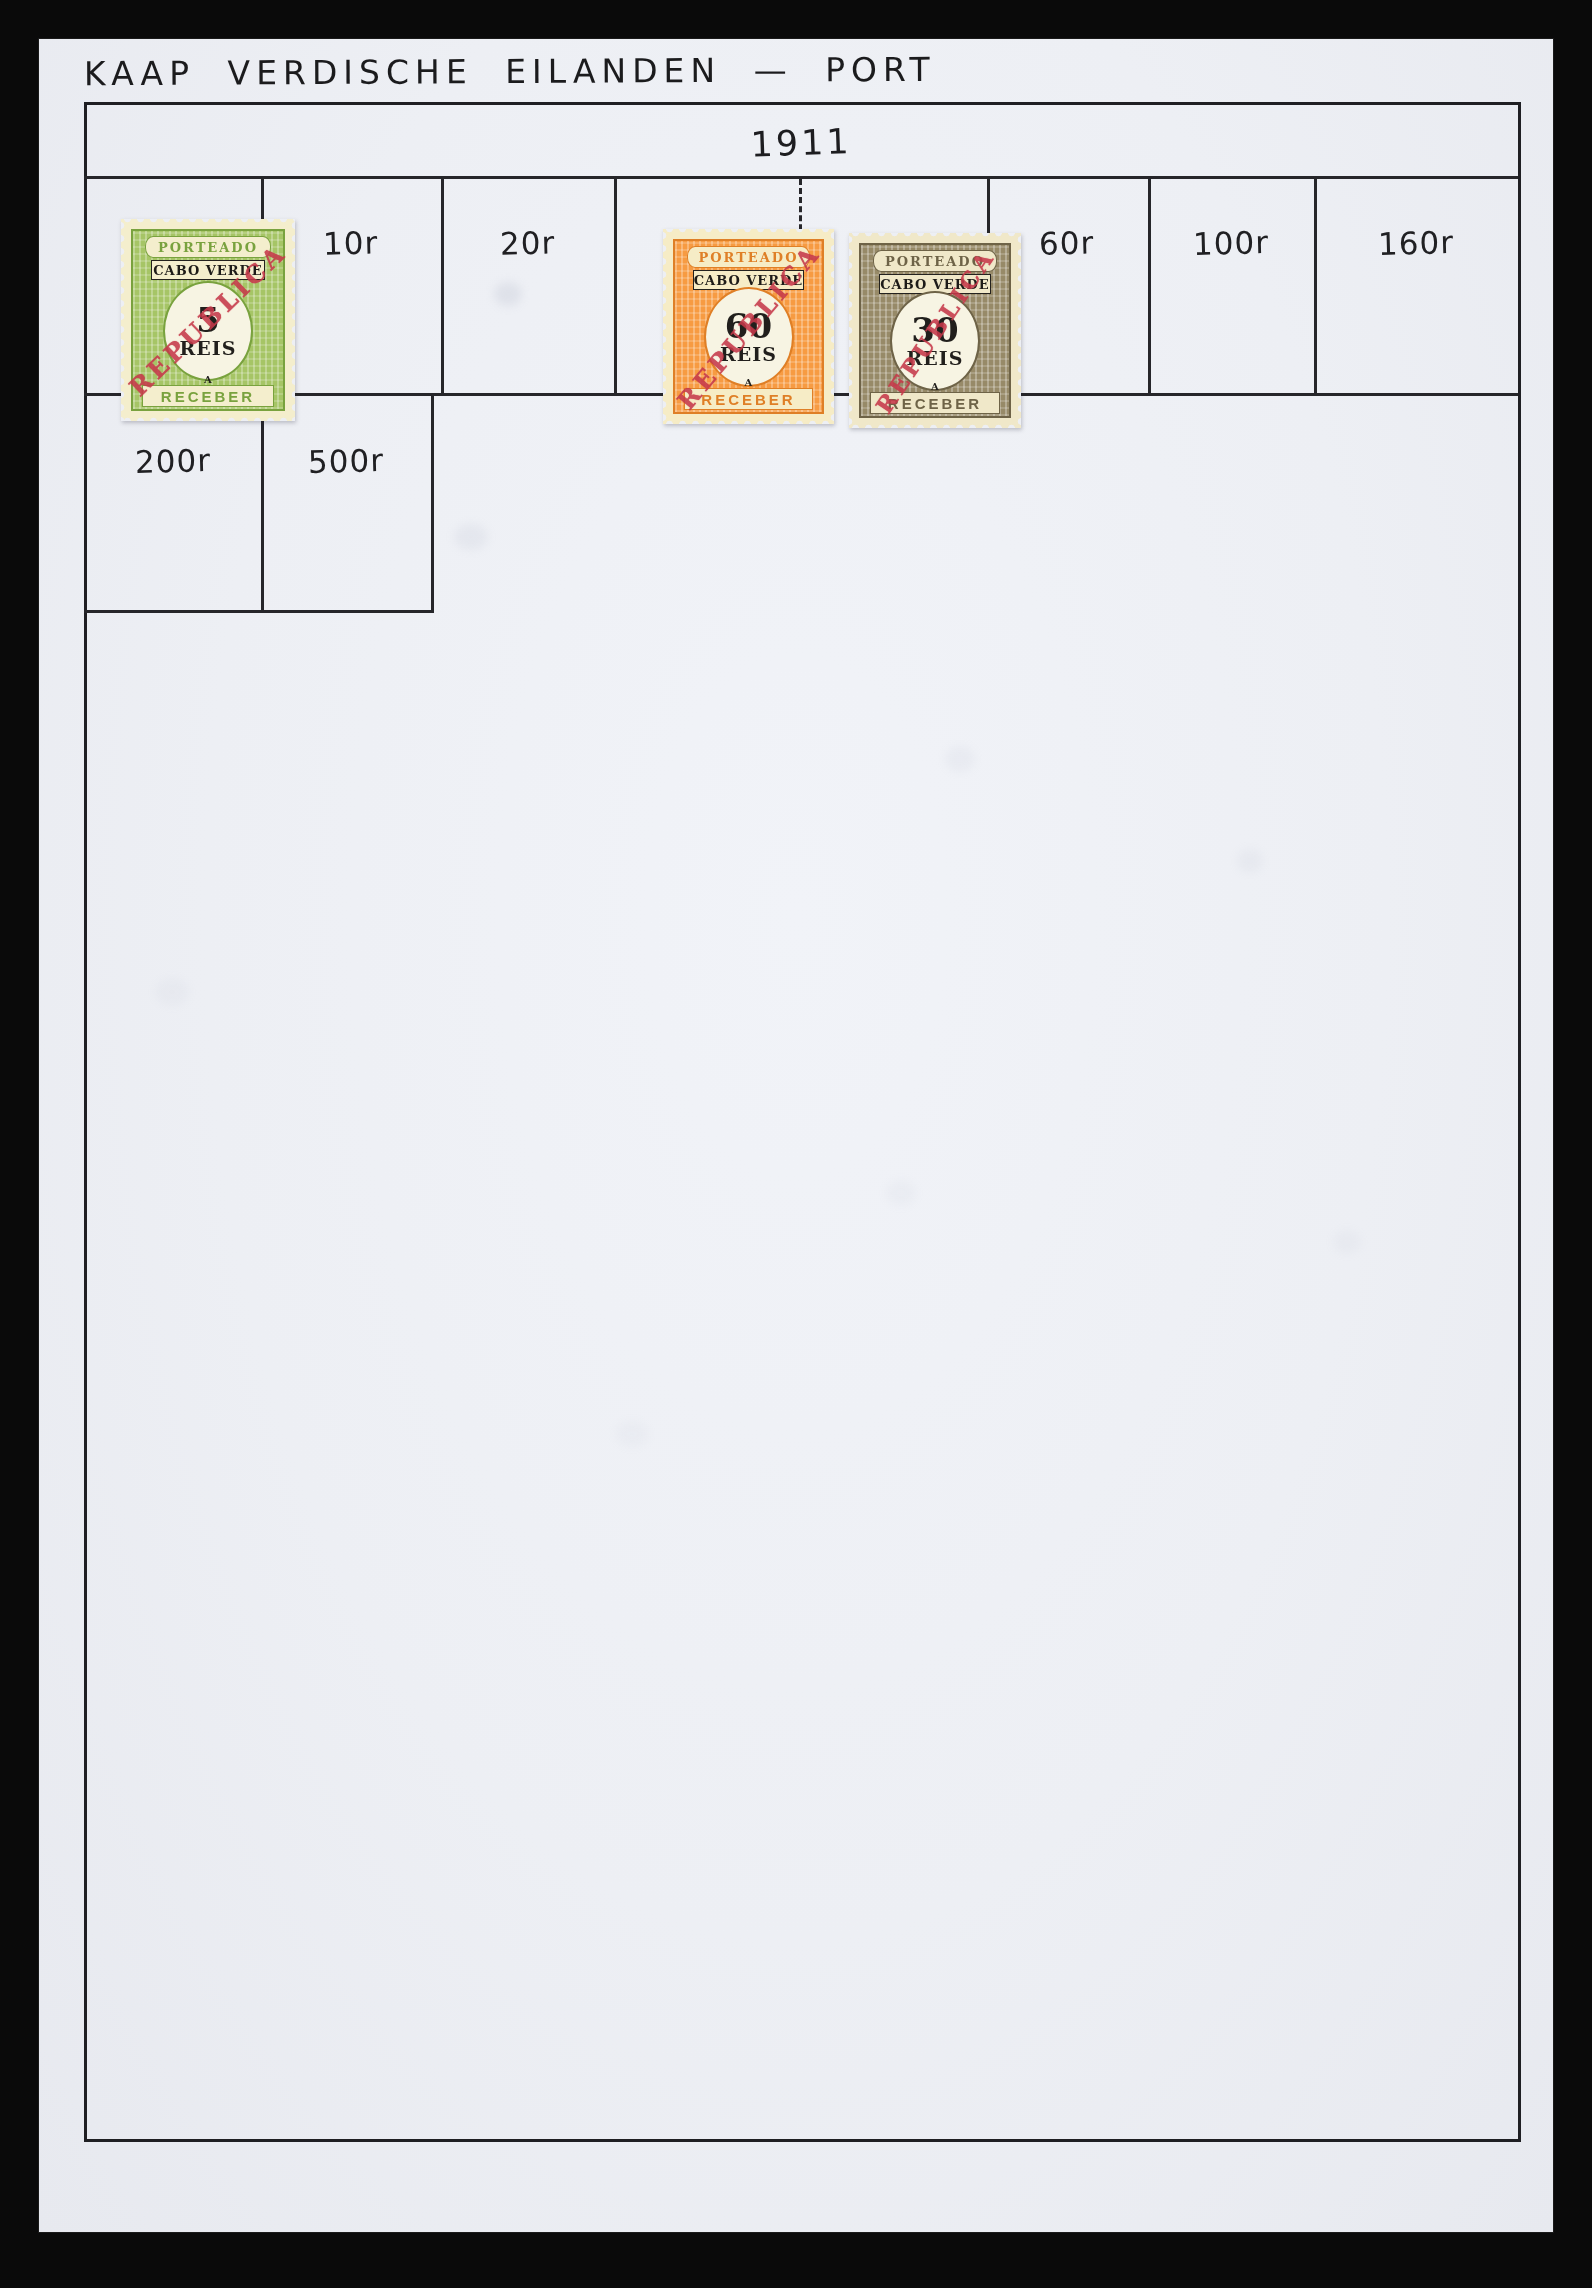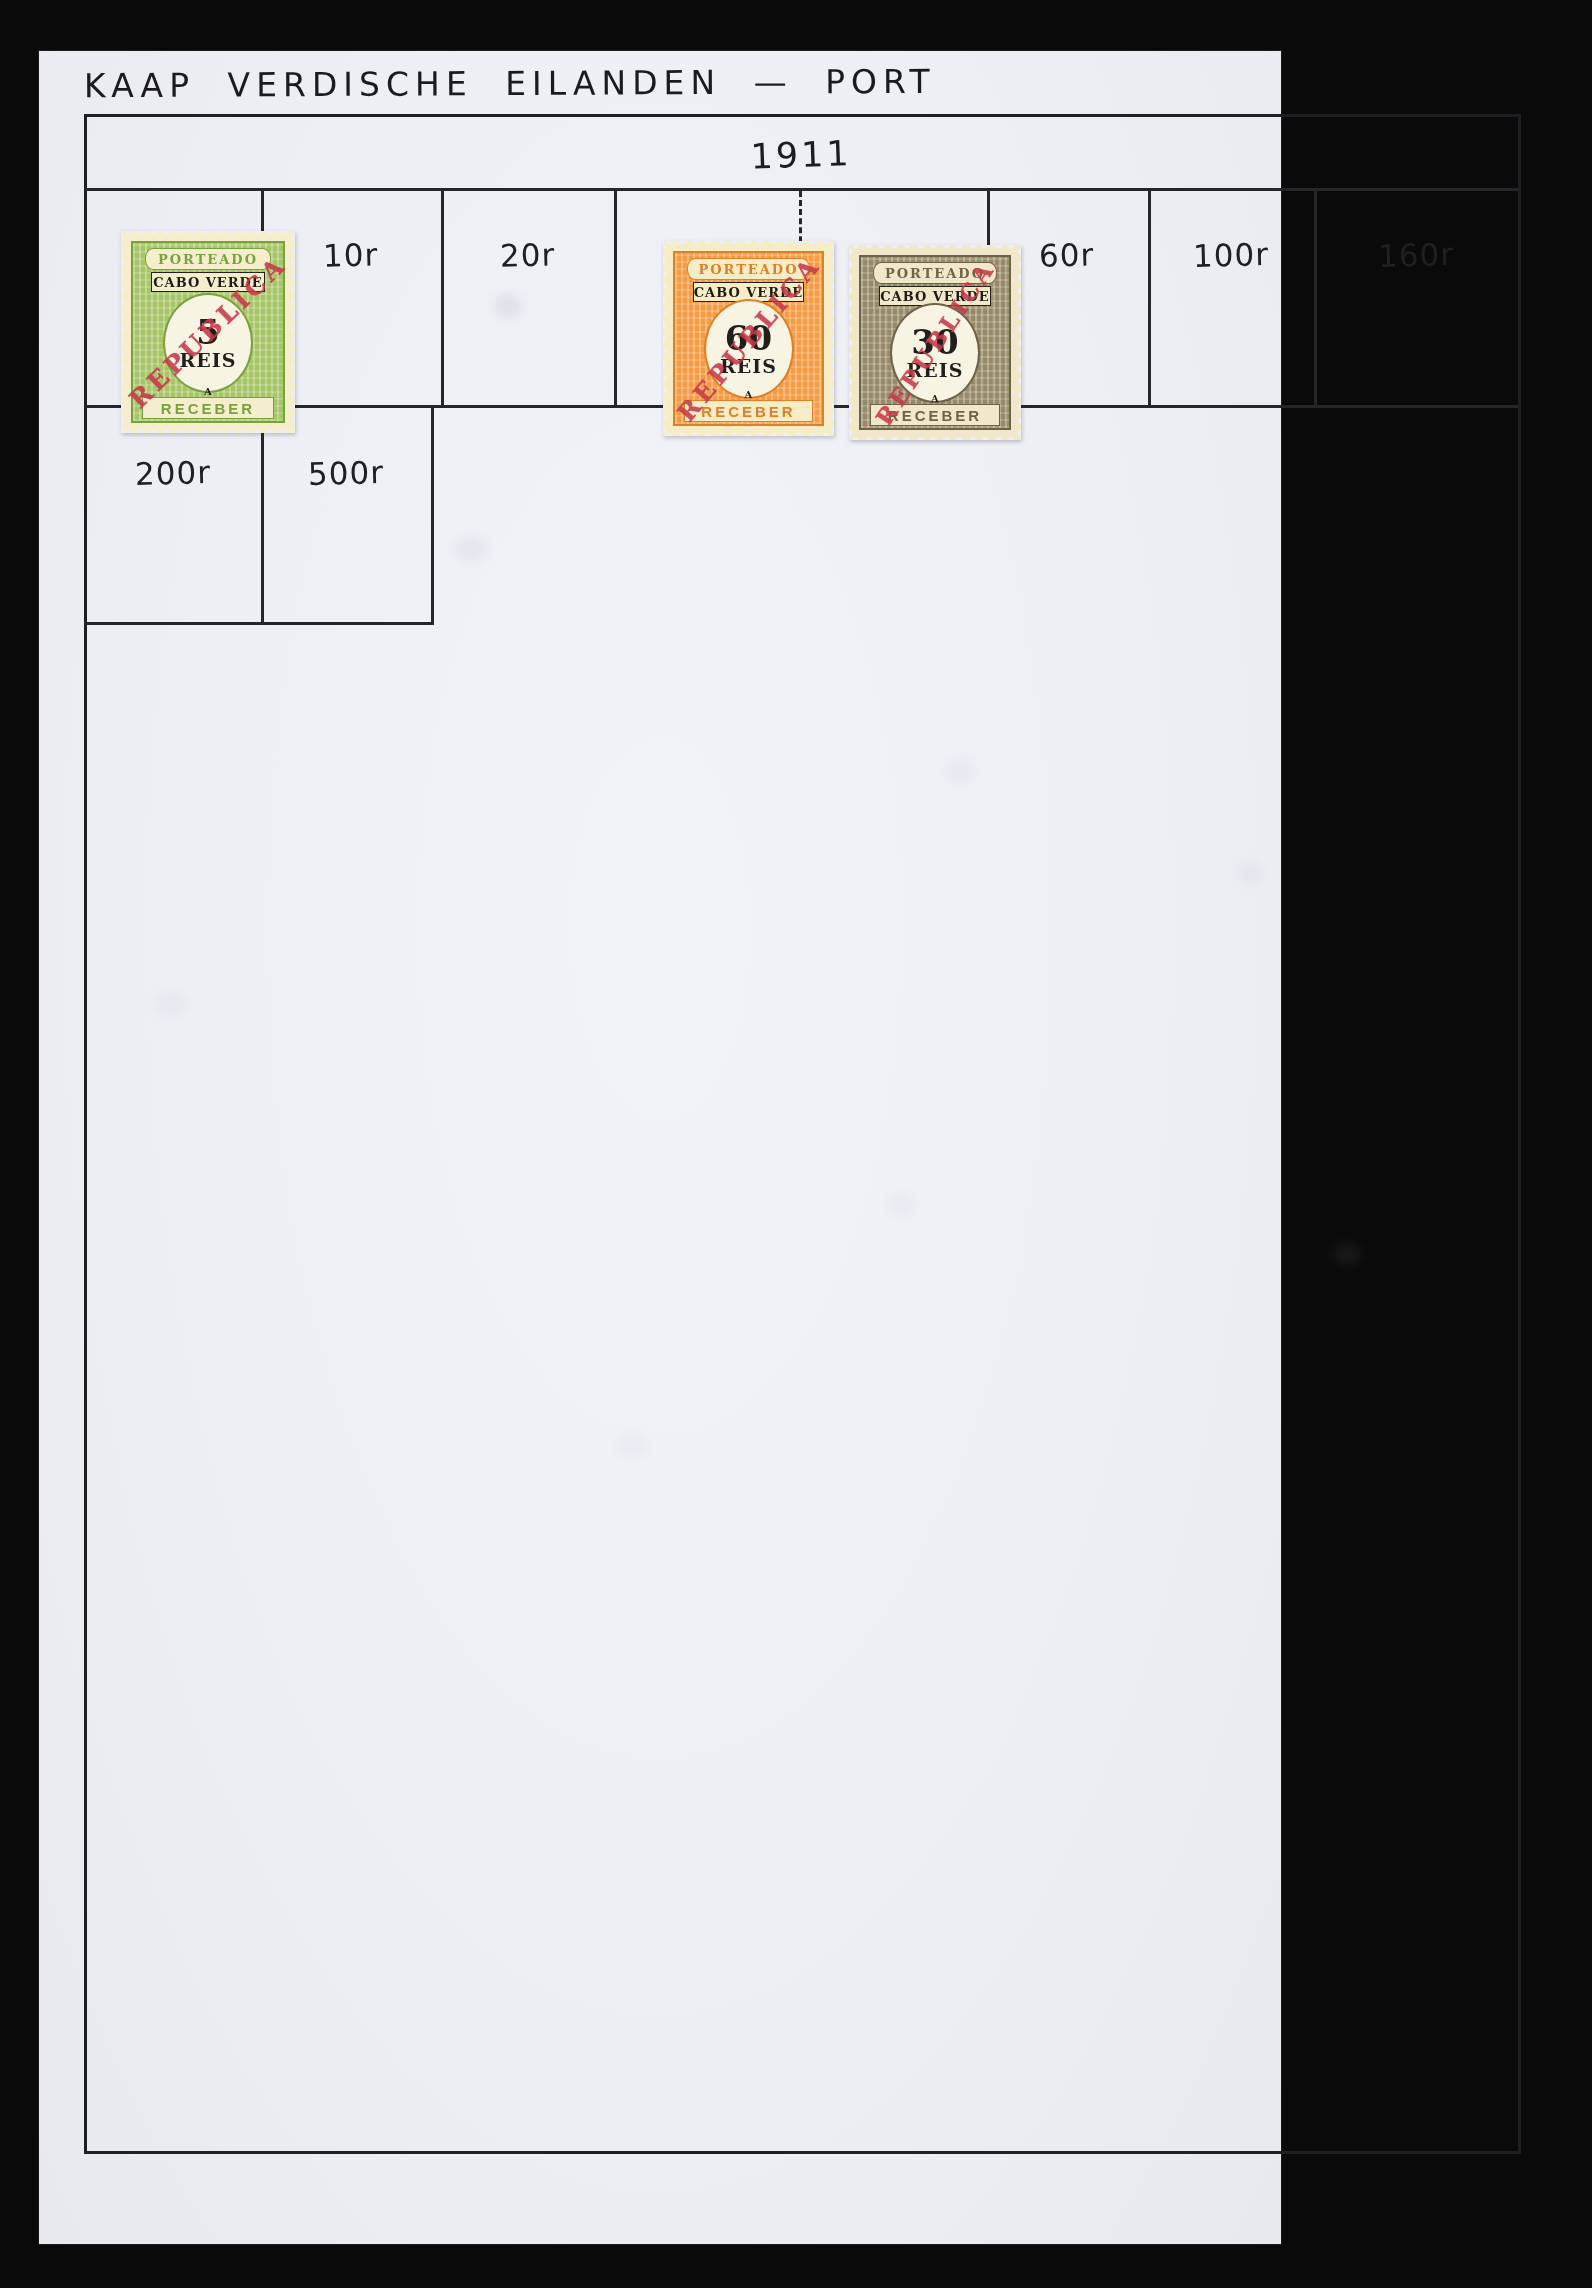--- a/index.html
+++ b/index.html
@@ -2,21 +2,21 @@
 <html><head>
 <meta charset="utf-8">
 <style>
   html,body{margin:0;padding:0;}
   body{
     width:1592px;height:2289px;background:#0a0a0a;overflow:hidden;
     font-family:"DejaVu Sans",sans-serif;position:relative;
   }
   
   .paper{
-    position:absolute;left:38px;top:50px;width:1244px;height:2195px;
+    position:absolute;left:38px;top:38px;width:1516px;height:2195px;
     background:radial-gradient(ellipse at 50% 40%,#f1f3f8 0%,#edeff4 55%,#e7e9ef 100%);
     box-shadow:0 0 0 1px #1a1a1a inset;
   }
   
   .ghost{position:absolute;border-radius:50%;background:#aab0c2;filter:blur(5px);}
   
   .title{
     position:absolute;left:46px;top:14px;
     font-size:33px;letter-spacing:6px;word-spacing:16px;
     color:#1b1b1d;font-weight:500;transform:rotate(-0.3deg);

